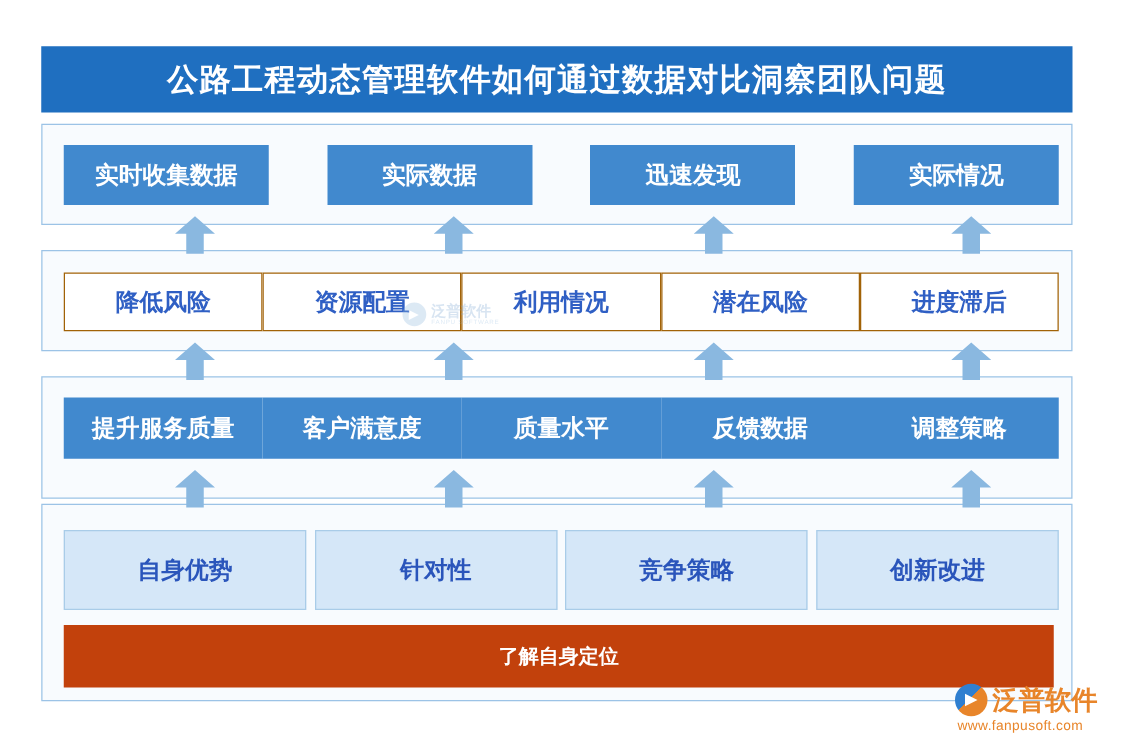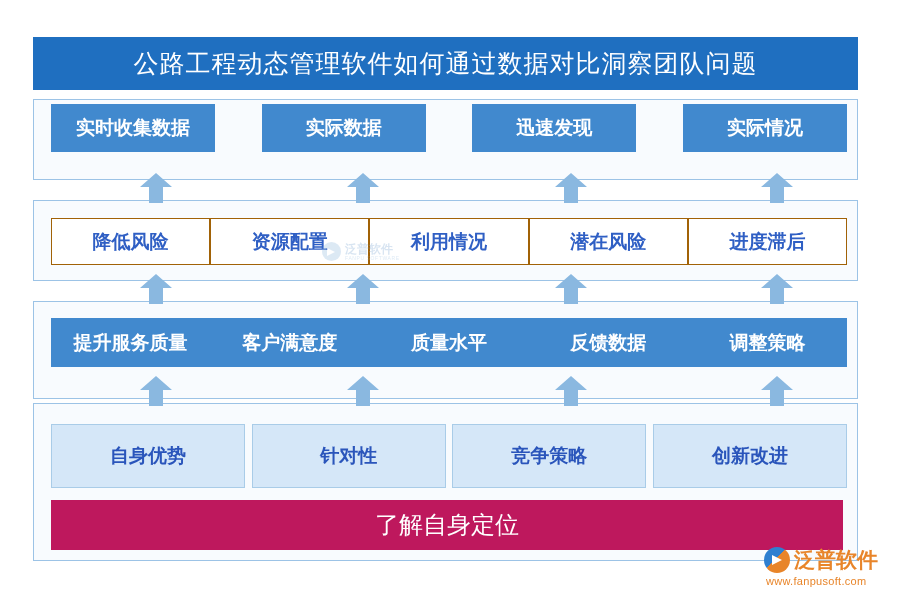--- a/index.html
+++ b/index.html
@@ -30,21 +30,21 @@
     width: 825px;
     height: 53px;
     background: #1f6fc0;
     display: flex;
     align-items: center;
     justify-content: center;
   }
   .title-text {
     color: #ffffff;
     font-size: 25px;
-    font-weight: normal;
+    font-weight: bold;
     letter-spacing: 1px;
     white-space: nowrap;
   }
 
   
   .band {
     position: absolute;
     left: 33px;
     width: 825px;
     background: #f8fbfe;
@@ -89,42 +89,42 @@
     color: #2f5fc4;
   }
   
   .cell.light {
     background: #d5e7f8;
     border: 1px solid #a9cce8;
     color: #2a55bb;
     font-weight: bold;
   }
 
-  .row-cells-1 { top: 4px; height: 48px; border-radius: 12px; }
+  .row-cells-1 { top: 16px; height: 48px; border-radius: 12px; }
   .row-cells-2 { top: 17px; height: 47px; }
   .row-cells-3 { top: 16px; height: 49px; }
   .row-cells-4 { top: 20px; height: 64px; }
 
   .w-5 { width: 164px; }
   .w-4 { width: 194px; }
 
   
   .bottom-bar {
     position: absolute;
     left: 17px;
     top: 96px;
     width: 792px;
     height: 50px;
-    background: #be185d;
+    background: #c2410c;
     display: flex;
     align-items: center;
     justify-content: center;
     color: #ffffff;
-    font-size: 24px;
-    font-weight: normal;
+    font-size: 16px;
+    font-weight: bold;
   }
 
   
   .arrow {
     position: absolute;
     width: 36px;
     height: 32px;
     pointer-events: none;
   }
   .arrow svg { display: block; }

